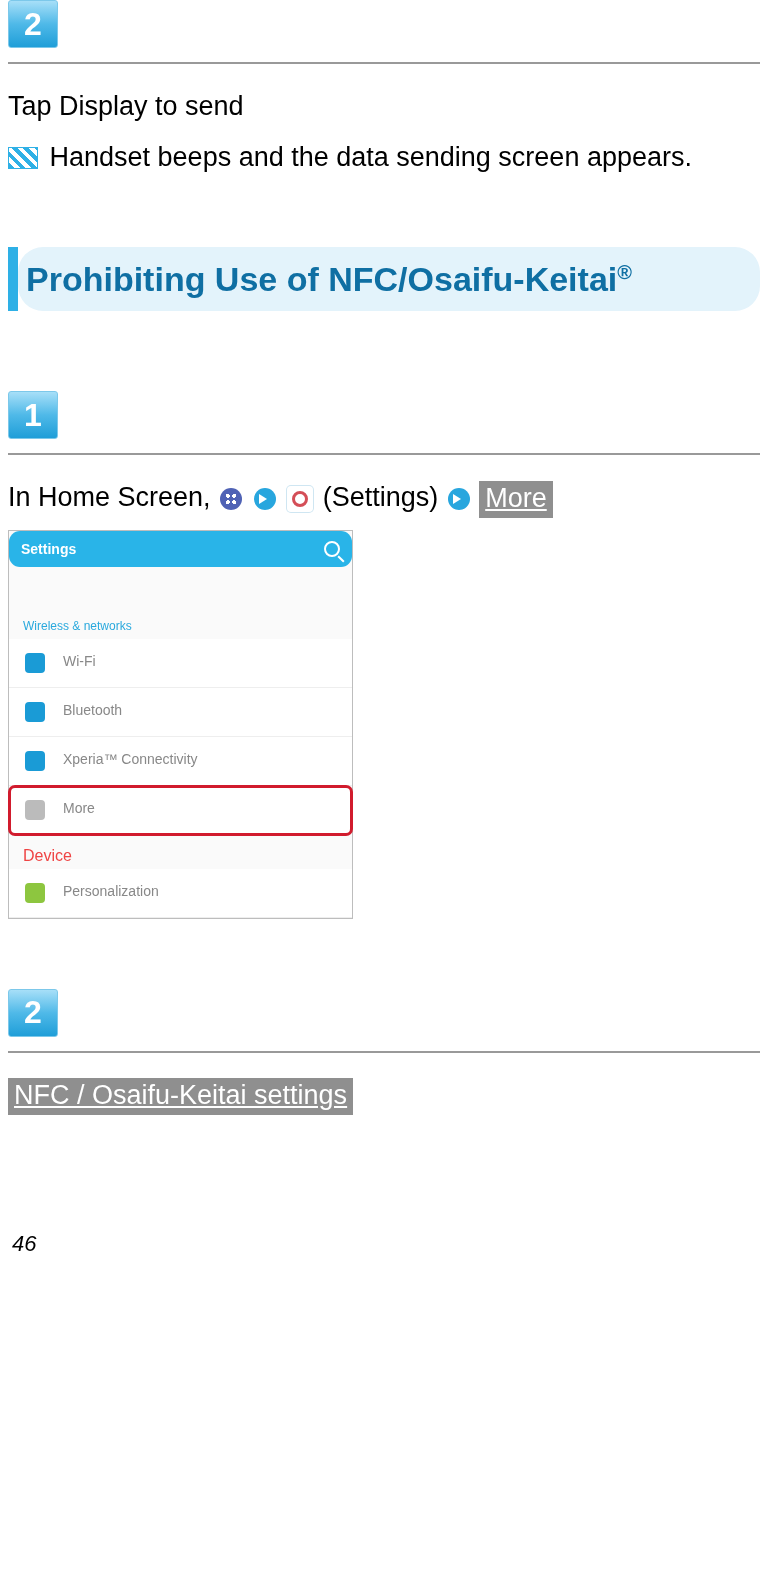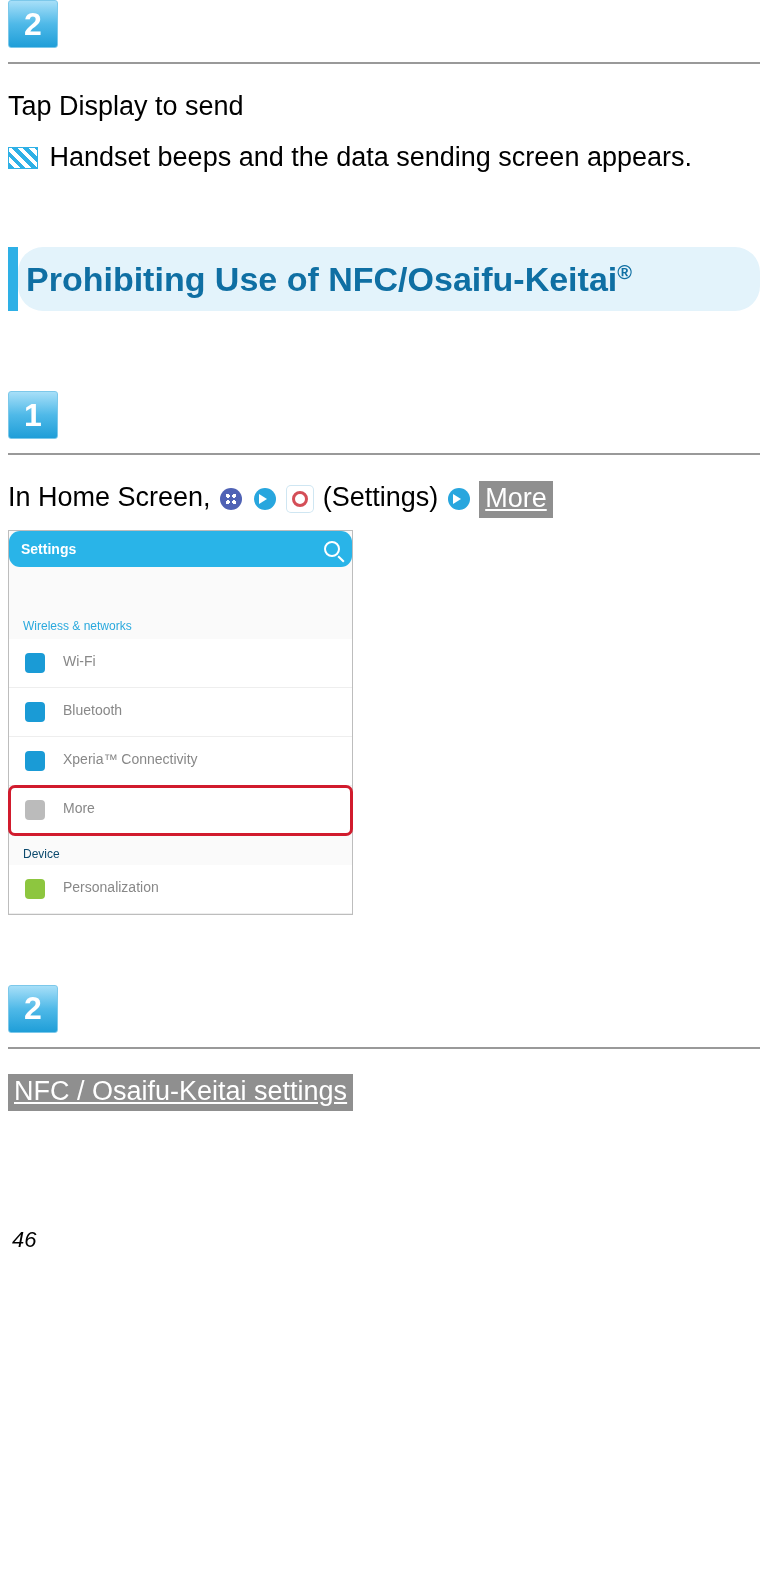--- a/index.html
+++ b/index.html
@@ -162,22 +162,22 @@
   .scr-item .dot {
     width:20px; height:20px; border-radius:4px;
   }
   .scr-item.highlight {
     outline: 3px solid #d11b2d;
     outline-offset: -2px;
     border-radius: 6px;
   }
   .scr-bottom {
     padding: 12px 14px 4px 14px;
-    color:#0c4a6e;
-    font-size:12px;
+    color:#ef4444;
+    font-size:16px;
   }
   .page-number {
     font-size: 22px;
     margin-top: 108px;
     padding: 8px 4px 6px 4px;
     font-style: italic;
   }
   .search-glyph {
     width:16px;height:16px;border:2px solid #fff;border-radius:50%;position:relative;
   }

